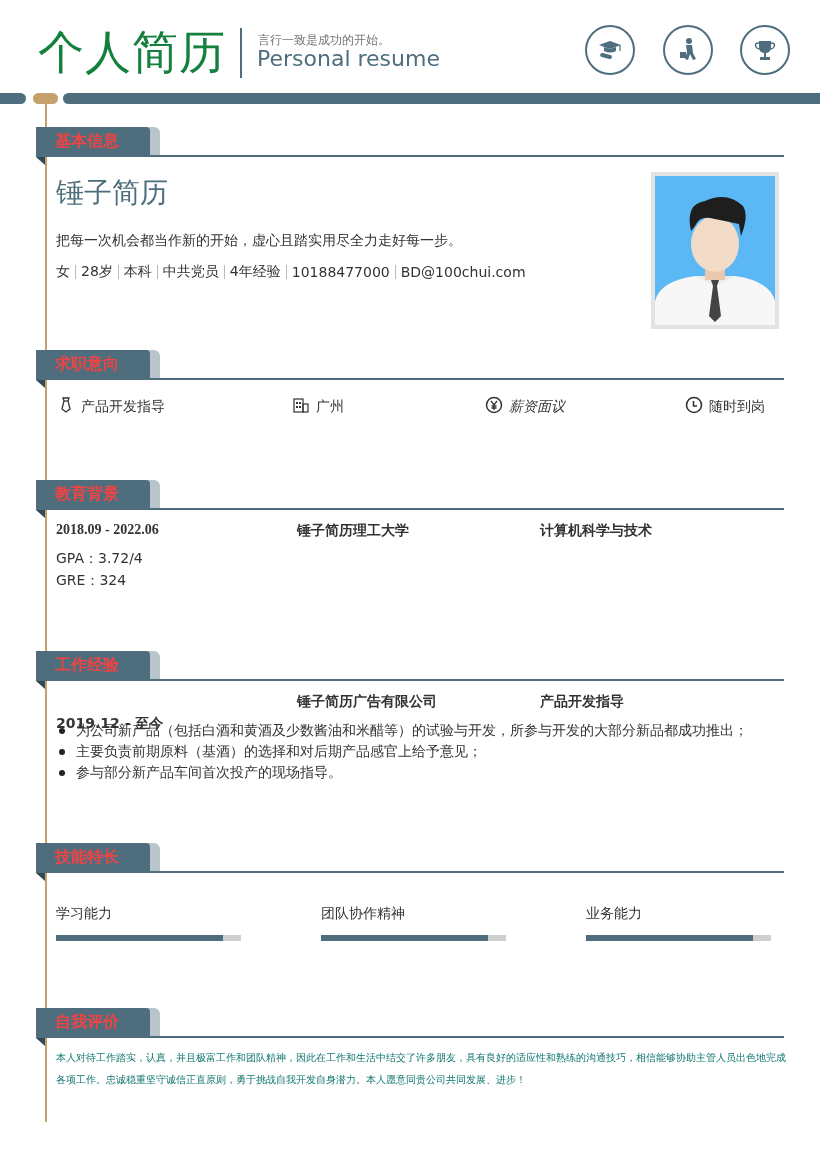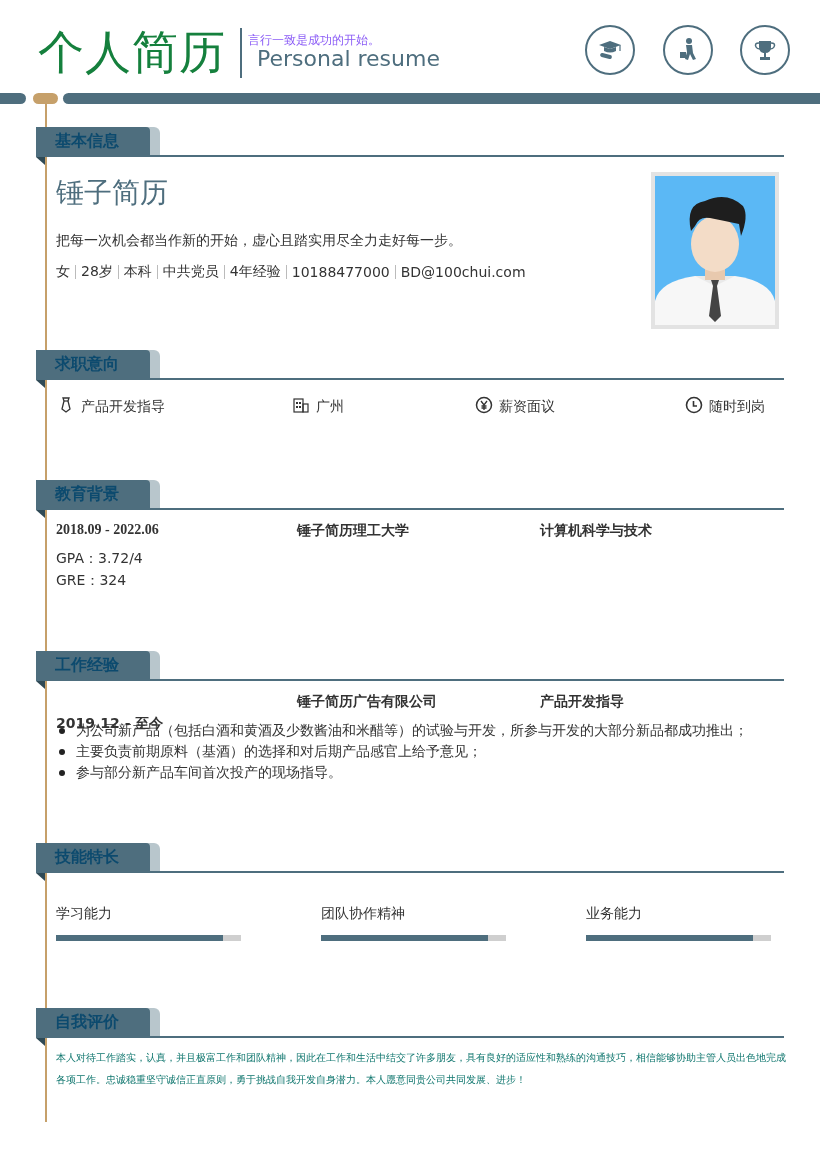--- a/index.html
+++ b/index.html
@@ -2,34 +2,34 @@
 <html><head>
 <meta charset="utf-8">
 <style>
   * { box-sizing: border-box; margin: 0; padding: 0; }
   html, body { width: 820px; height: 1160px; background: #fff; overflow: hidden; }
   body { font-family: "DejaVu Sans", "Liberation Sans", sans-serif; color: #333; position: relative; }
 
   .header { position: absolute; left: 0; top: 0; width: 820px; height: 110px; }
   .title-cn { position: absolute; left: 38px; top: 22px; font-size: 46px; color: #15803d; letter-spacing: 1px; line-height: 60px; }
   .title-sep { position: absolute; left: 240px; top: 28px; width: 2px; height: 50px; background: #4e6e7e; }
-  .motto { position: absolute; left: 248px; top: 32px; font-size: 12px; color: #8b5cf6; }
+  .motto { position: absolute; left: 258px; top: 32px; font-size: 12px; color: #737373; }
   .title-en { position: absolute; left: 257px; top: 46px; font-size: 22px; color: #4e6e7e; }
   .hdr-icon { position: absolute; top: 25px; width: 50px; height: 50px; border: 2px solid #4e6e7e; border-radius: 50%; display: flex; align-items: center; justify-content: center; }
   .hdr-icon svg { width: 28px; height: 28px; }
 
   .bar-left { position: absolute; left: 0; top: 93px; width: 26px; height: 11px; background: #4e6e7e; border-radius: 0 6px 6px 0; }
   .bar-gold { position: absolute; left: 33px; top: 93px; width: 25px; height: 11px; background: #c6a06a; border-radius: 6px; }
   .bar-main { position: absolute; left: 63px; top: 93px; width: 757px; height: 11px; background: #4e6e7e; border-radius: 6px 0 0 6px; }
   .timeline { position: absolute; left: 45px; top: 104px; width: 2px; height: 1018px; background: #c6a06a; }
 
   .section-head { position: absolute; left: 36px; width: 748px; height: 36px; }
   .sh-tab-shadow { position: absolute; left: 0; top: 0; width: 124px; height: 29px; background: #b8c6cc; border-radius: 0 6px 0 0; }
   .sh-tab { position: absolute; left: 0; top: 0; width: 114px; height: 29px; background: #4e6e7e; border-radius: 0 4px 0 0; }
-  .sh-label { position: absolute; left: 19px; top: 4px; font-size: 16px; font-weight: bold; color: #0c4a6e; }
+  .sh-label { position: absolute; left: 19px; top: 4px; font-size: 16px; font-weight: bold; color: #ef4444; }
   .sh-line { position: absolute; left: 0; top: 28px; width: 748px; height: 2px; background: #4e6e7e; }
   .sh-fold { position: absolute; left: 0; top: 30px; width: 0; height: 0; border-top: 8px solid #2f4a56; border-left: 9px solid transparent; }
 
   .name { position: absolute; left: 56px; top: 174px; font-size: 28px; color: #4e6e7e; }
   .slogan { position: absolute; left: 56px; top: 232px; font-size: 14px; color: #333; }
   .info-row { position: absolute; left: 56px; top: 263px; font-size: 14px; color: #333; display: flex; align-items: center; }
   .info-sep { display: inline-block; width: 1px; height: 14px; background: #bbb; margin: 0 5px; }
 
   .photo { position: absolute; left: 651px; top: 172px; width: 128px; height: 157px; border: 4px solid #e3e3e3; background: #5bb8f5; overflow: hidden; }
 
@@ -144,21 +144,21 @@
   <span><svg viewBox="0 0 18 18">
         <rect x="2" y="3" width="9" height="13" fill="none" stroke="#333" stroke-width="1.2"></rect>
         <rect x="11" y="8" width="5" height="8" fill="none" stroke="#333" stroke-width="1.2"></rect>
         <rect x="4" y="6" width="2" height="2" fill="#333"></rect>
         <rect x="7" y="6" width="2" height="2" fill="#333"></rect>
         <rect x="4" y="10" width="2" height="2" fill="#333"></rect>
         <rect x="7" y="10" width="2" height="2" fill="#333"></rect>
       </svg></span>
   <span>广州</span>
 </div>
-<div class="intent" style="left:475px;">
+<div class="intent" style="left:485px;font-style:italic;">
   <span><svg viewBox="0 0 18 18">
         <circle cx="9" cy="9" r="7.5" fill="none" stroke="#333" stroke-width="1.5"></circle>
         <path d="M6 5 L9 9 L12 5 M9 9 L9 14 M6.5 10 L11.5 10 M6.5 12 L11.5 12" stroke="#333" stroke-width="1.3" fill="none"></path>
       </svg></span>
   <span>薪资面议</span>
 </div>
 <div class="intent" style="left:685px;">
   <span><svg viewBox="0 0 18 18">
         <circle cx="9" cy="9" r="7.5" fill="none" stroke="#333" stroke-width="1.6"></circle>
         <path d="M8.5 5 L8.5 10 L12 10" stroke="#333" stroke-width="1.6" fill="none"></path>

